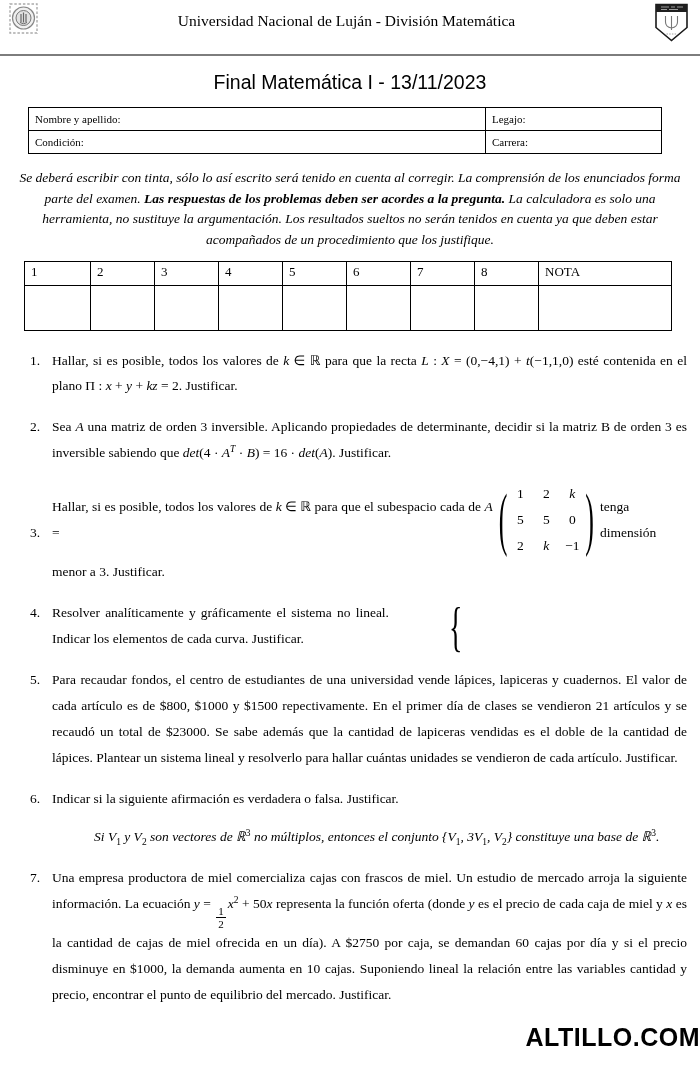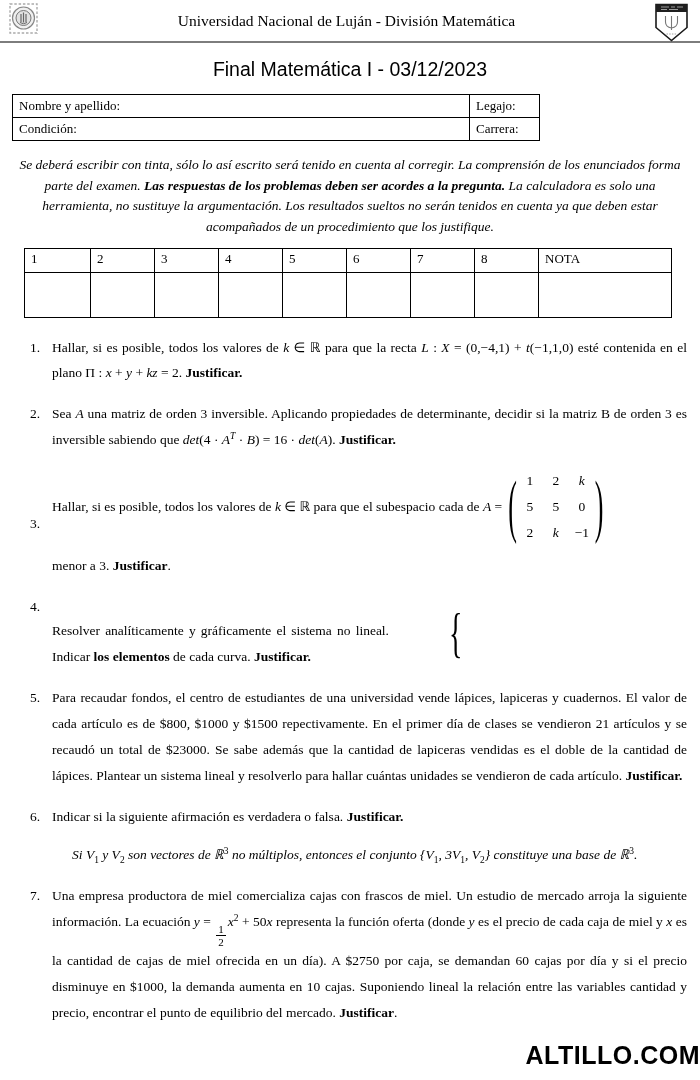--- a/index.html
+++ b/index.html
@@ -1,74 +1,74 @@
 <!DOCTYPE html>
 <html><head>
 <meta charset="utf-8">
 <style>
   html,body{margin:0;padding:0;background:#ffffff;}
   .page{position:relative;width:700px;height:1080px;background:#fff;overflow:hidden;
         font-family:"Liberation Serif",serif;color:#000;}
 
   
   .hdr{display:flex;align-items:flex-start;box-sizing:border-box;
-       padding:3px 10px 4px 8px;height:43px;border-bottom:2.5px solid #7d7d7d;}
+       padding:3px 10px 4px 8px;height:56px;border-bottom:2.5px solid #7d7d7d;}
   .hdr-title{flex:1;text-align:center;font-size:15.5px;padding-top:9px;}
   .logo{flex-shrink:0;}
 
   
   .exam-title{text-align:center;font-family:"Liberation Sans",sans-serif;
               font-size:19.5px;margin-top:15px;}
 
   
   table{border-collapse:collapse;}
-  .info-table{margin:13px 0 0 12px;width:528px;font-size:13px;border:1.5px solid #000;}
+  .info-table{margin:13px 0 0 28px;width:634px;font-size:11px;border:1.5px solid #000;}
   .info-table td{border:1px solid #000;height:20px;padding:1px 6px;vertical-align:middle;}
 
   
   .instructions{margin:14px 8px 0 8px;text-align:center;font-style:italic;
                 font-size:13.5px;line-height:1.53;}
 
   
   .grade-table{margin:10px 0 0 24px;width:648px;font-size:13px;table-layout:fixed;
                border:1.5px solid #000;}
   .grade-table td{border:1px solid #000;padding:2px 6px;vertical-align:top;}
   .grade-table .hrow td{height:19px;}
   .grade-table .erow td{height:40px;}
 
   
   .problems{margin:17px 13px 0 30px;font-size:13.5px;}
   .problem{display:flex;margin-bottom:15px;}
   .pnum{width:22px;flex-shrink:0;line-height:1.92;}
   .pbody{flex:1;text-align:justify;line-height:1.92;}
   sup{font-size:9.5px;line-height:0;}
   sub{font-size:9.5px;line-height:0;}
-  .seg-b{font-weight:bold;}
+  .seg-b{font-weight:normal;}
   .seg-i{font-style:italic;}
   .seg-bi{font-weight:bold;}
 
   
   .p3-line1{display:flex;align-items:center;}
-  .p3-line2{margin-top:7px;}
+  .p3-line2{margin-top:0px;}
   .matrix{display:inline-flex;align-items:center;margin:0 6px;}
   .mgrid{display:grid;grid-template-columns:repeat(3,26px);text-align:center;
          line-height:26px;font-size:13.5px;}
   .paren{display:inline-block;transform:scaleY(2.7);transform-origin:center;
          font-size:26px;line-height:1;font-weight:400;}
 
   
   .p4-row{display:flex;}
-  .p4-text{width:337px;margin-top:24px;}
+  .p4-text{width:337px;}
   .system{display:flex;align-items:center;margin-left:60px;margin-top:2px;}
   .brace{display:inline-block;transform:scaleY(1.95);transform-origin:center;
          font-size:28px;line-height:1;margin-right:7px;}
   .sys-lines{line-height:2.1;text-align:left;}
 
   
-  .statement{margin:13px 0 0 20px;text-align:left;}
+  .statement{margin:13px 0 0 42px;text-align:left;}
 
   
   .frac{display:inline-flex;flex-direction:column;align-items:center;
         vertical-align:-7px;line-height:1.1;font-size:11px;margin:0 2px;font-style:normal;}
   .frac .fn{border-bottom:1px solid #000;padding:0 2px;}
   .frac .fd{padding:0 2px;}
 
   
   .watermark{font-family:"Liberation Sans",sans-serif;font-weight:bold;
              font-size:25px;letter-spacing:0.5px;margin:4px 0 0 356px;text-align:right;}
@@ -93,21 +93,21 @@
       <svg width="37" height="40" viewBox="0 0 37 40">
         <path d="M3 1.5 h31 v23 l-15.5 13 l-15.5 -13 z" fill="#fff" stroke="#1a1a1a" stroke-width="1.6"></path>
         <rect x="3" y="1.5" width="31" height="7.5" fill="#1f1f1f"></rect>
         <path d="M8 4 h8 M18 4 h4 M24 4 h6 M8 6.5 h6 M16 6.5 h9" stroke="#bbb" stroke-width="0.8"></path>
         <path d="M18.5 13 v14 M12.5 13 v6 q0 5 6 6 M24.5 13 v6 q0 5 -6 6" stroke="#777" stroke-width="1.1" fill="none"></path>
         <path d="M13.5 31 h10" stroke="#999" stroke-width="0.9" stroke-dasharray="1.5,1.2"></path>
       </svg>
     </span>
   </div>
 
-  <div class="exam-title">Final Matemática I - 03/12/2023</div>
+  <div class="exam-title">Final Matemática I - 13/11/2023</div>
 
   <table class="info-table">
     <colgroup>
         <col style="width:457px">
         <col>
       </colgroup>
     <tbody>
         <tr>
       <td>Nombre y apellido:</td>
       <td>Legajo:</td>
@@ -184,20 +184,21 @@
               <span class="seg-i">k</span>
               <span>5</span>
               <span>5</span>
               <span>0</span>
               <span>2</span>
               <span class="seg-i">k</span>
               <span>−1</span>
             </span>
             <span class="paren">)</span>
           </span>
+          <span><span>tenga dimensión</span></span>
         </div>
         <div class="p3-line2"><span>menor a 3. </span><span class="seg-b">Justificar</span><span>.</span></div>
       </div>
     </div>
 
     <div class="problem">
       <span class="pnum">4.</span>
       <div class="pbody">
         <div class="p4-row">
           <div class="p4-text"><span>Resolver analíticamente y gráficamente el sistema no lineal. Indicar </span><span class="seg-b">los elementos</span><span> de cada curva. </span><span class="seg-b">Justificar.</span></div>

